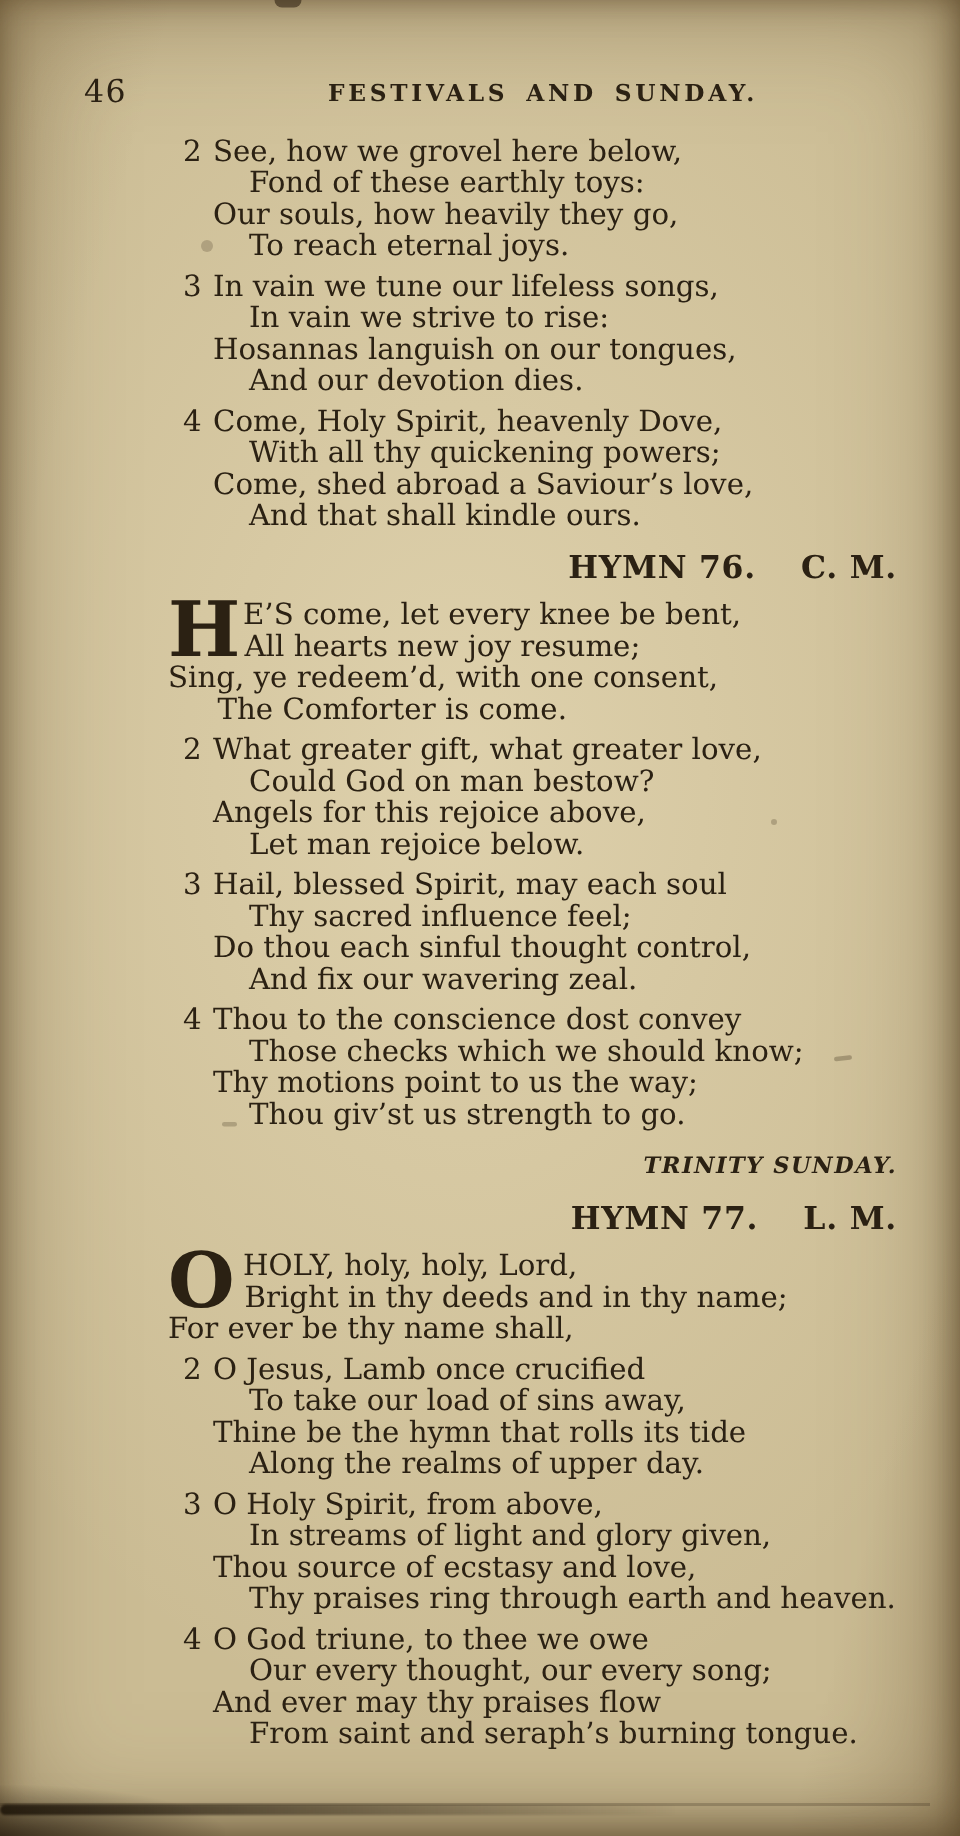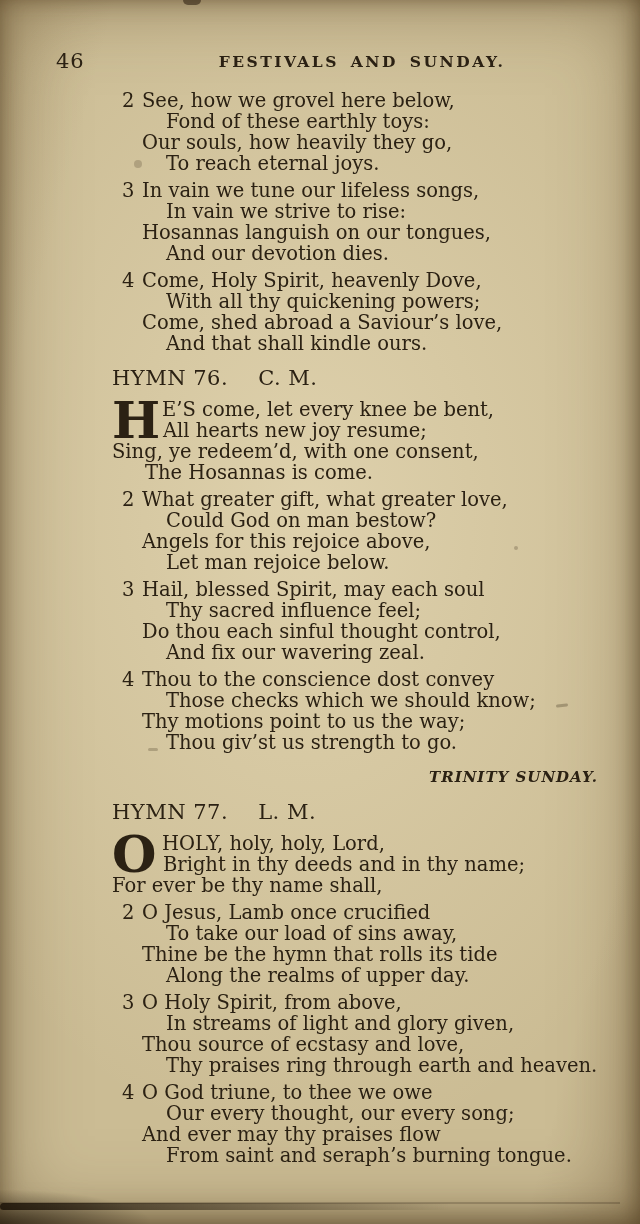--- a/index.html
+++ b/index.html
@@ -21,21 +21,21 @@
   .content{position:absolute;top:90px;left:112px;right:42px;font-size:19.5px;line-height:21px}
   .verse{margin-bottom:6px;position:relative}
   .numbered{padding-left:30px}
   .vnum{display:inline-block;width:20px;margin-left:-20px}
   .line{white-space:nowrap}
   .line.ind{margin-left:24px}
   .opening .dropcap{position:absolute;left:0;top:0;font-size:51px;line-height:43px;font-weight:bold}
   .opening .dcA{margin-left:50px}
   .opening .dcB{margin-left:51px}
   .opening .dcC{margin-left:33px}
-  .hymn-heading{text-align:left;font-weight:normal;font-size:21px;line-height:24px;margin:12px 0 9px;letter-spacing:0.5px}
+  .hymn-heading{text-align:right;font-weight:bold;font-size:21px;line-height:24px;margin:12px 0 9px;letter-spacing:0.5px}
   .hymn-meter{margin-left:30px}
   .section-heading{text-align:right;font-weight:bold;font-style:italic;font-size:15px;line-height:22px;margin:13px 0 5px;letter-spacing:1px}
   .edge-bottom-streak{position:absolute;left:0;bottom:14px;width:470px;height:7px;border-radius:4px;
     background:linear-gradient(to right, rgba(28,19,8,0.85), rgba(28,19,8,0.45) 45%, rgba(28,19,8,0) 96%);filter:blur(0.6px)}
   .edge-bottom-line{position:absolute;left:0;bottom:20px;width:620px;height:2px;background:rgba(40,28,12,0.22)}
   .edge-bottom-corner{position:absolute;left:0;bottom:0;width:150px;height:34px;
     background:radial-gradient(ellipse at 0% 100%, rgba(25,17,7,0.65), rgba(25,17,7,0) 72%)}
   .edge-top-nick{position:absolute;left:183px;top:0;width:18px;height:5px;background:rgba(40,28,12,0.55);border-radius:0 0 8px 8px}
   .speck{position:absolute;background:rgba(44,31,14,0.45);border-radius:50%}
   .dash-mark{position:absolute;background:rgba(44,31,14,0.5);border-radius:2px}
@@ -75,21 +75,21 @@
 
     <div class="hymn-heading">
       <span class="hymn-title">HYMN 76.</span><span class="hymn-meter">C. M.</span>
     </div>
 
     <div class="verse opening">
       <span class="dropcap">H</span>
       <div class="line dcA">E’S come, let every knee be bent,</div>
       <div class="line dcB">All hearts new joy resume;</div>
       <div class="line">Sing, ye redeem’d, with one consent,</div>
-      <div class="line dcC">The Hosannas is come.</div>
+      <div class="line dcC">The Comforter is come.</div>
     </div>
 
     <div class="verse numbered">
       <div class="line"><span class="vnum">2</span><span class="lt">What greater gift, what greater love,</span></div>
       <div class="line ind">Could God on man bestow?</div>
       <div class="line">Angels for this rejoice above,</div>
       <div class="line ind">Let man rejoice below.</div>
     </div>
 
     <div class="verse numbered">

